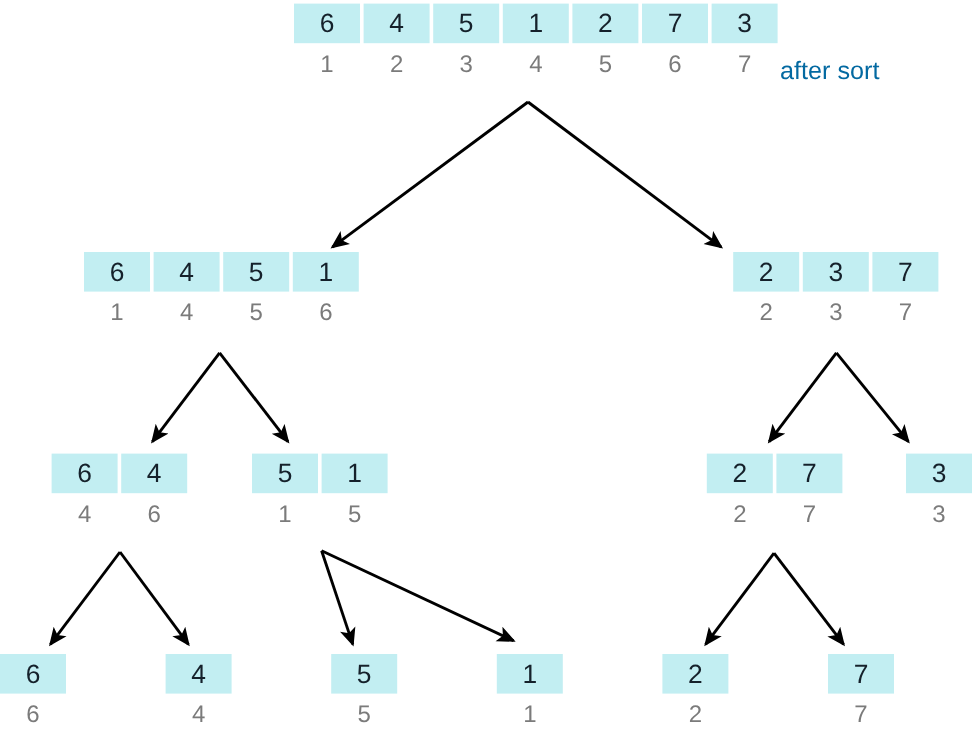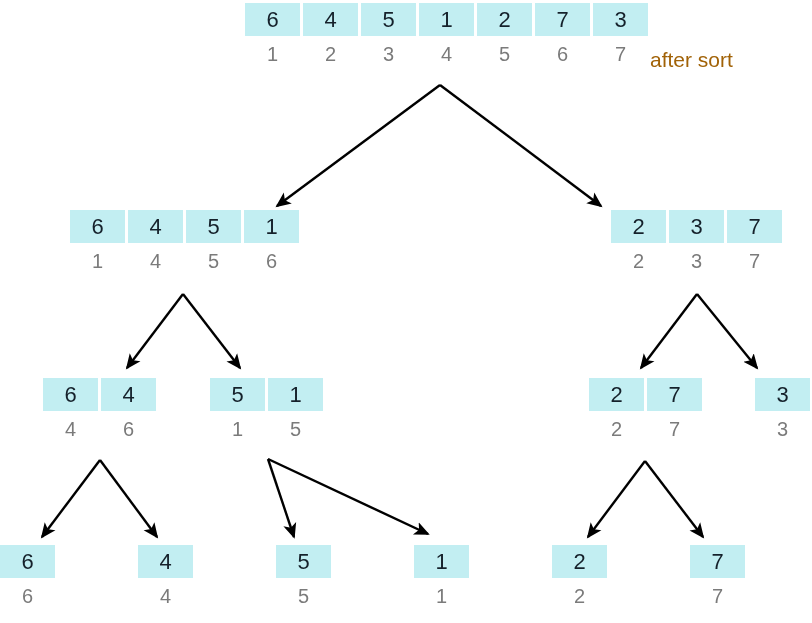--- a/index.html
+++ b/index.html
@@ -50,21 +50,21 @@
   .label {
     width: 55px;
     text-align: center;
     color: #7b7b7b;
     font-size: 20px;
     line-height: 24px;
     font-family: "Liberation Sans", sans-serif;
   }
   .caption {
     position: absolute;
-    color: #a16207;
+    color: #0369a1;
     font-size: 21px;
     line-height: 24px;
     white-space: nowrap;
     font-family: "Liberation Sans", sans-serif;
   }
 </style>
 </head>
 <body>
 
 <div id="diagram">

